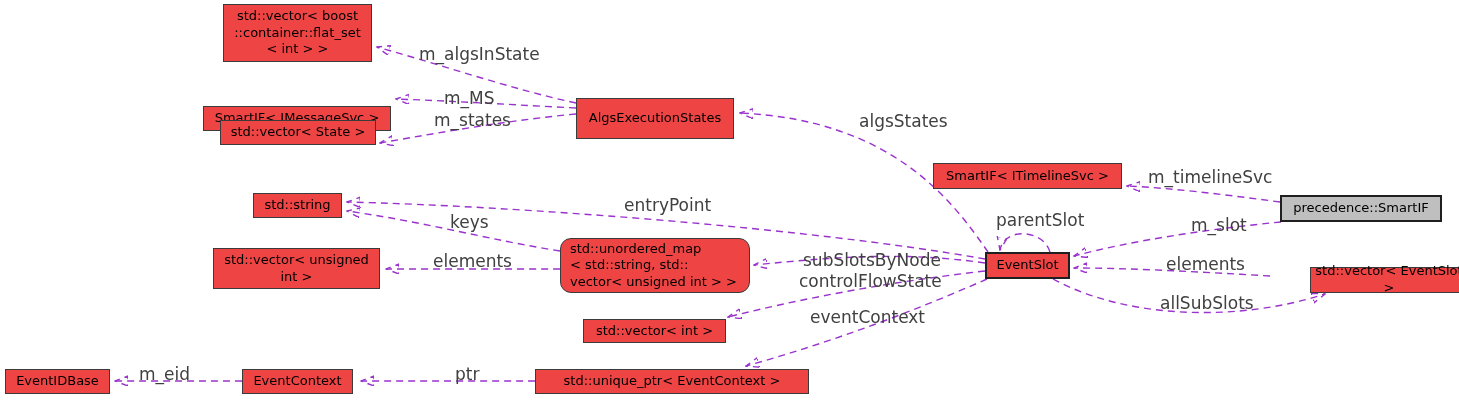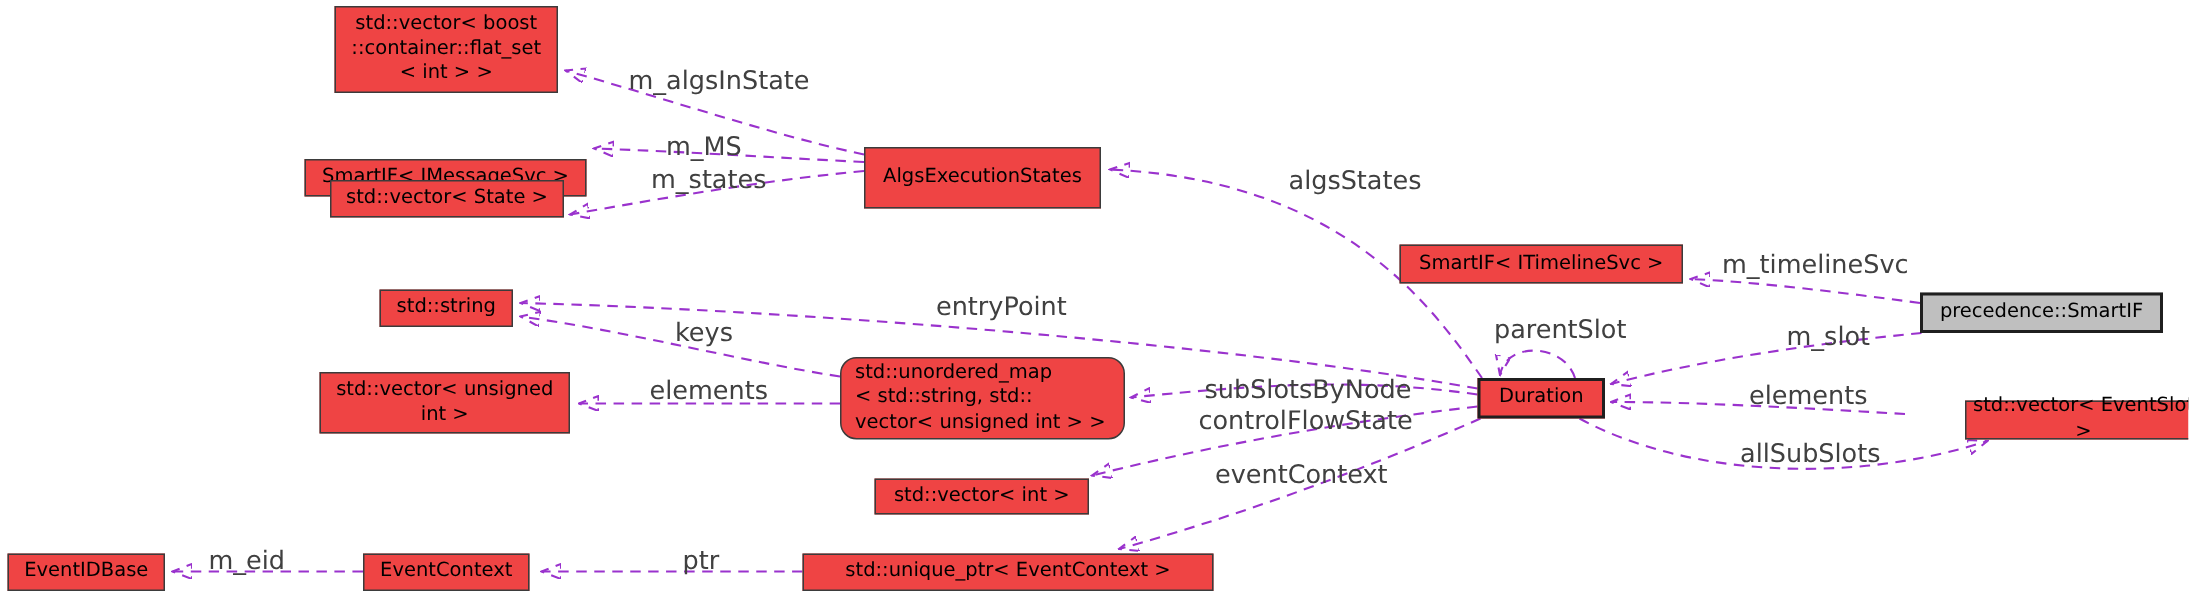--- a/index.html
+++ b/index.html
@@ -74,21 +74,21 @@
   <div class="node" style="left:220px;top:120px;width:156px;height:25px;">std::vector&lt; State &gt;</div>
   <div class="node" style="left:576px;top:98px;width:158px;height:41px;">AlgsExecutionStates</div>
   <div class="node" style="left:253px;top:193px;width:89px;height:25px;">std::string</div>
   <div class="node" style="left:213px;top:248px;width:167px;height:41px;">std::vector&lt; unsigned
 int &gt;</div>
   <div class="node left-align" style="left:560px;top:238px;width:190px;height:55px;">std::unordered_map
 &lt; std::string, std::
 vector&lt; unsigned int &gt; &gt;</div>
   <div class="node" style="left:583px;top:319px;width:143px;height:24px;">std::vector&lt; int &gt;</div>
   <div class="node" style="left:933px;top:163px;width:189px;height:26px;">SmartIF&lt; ITimelineSvc &gt;</div>
-  <div class="node thick" style="left:985px;top:252px;width:85px;height:27px;">Duration</div>
+  <div class="node thick" style="left:985px;top:252px;width:85px;height:27px;">EventSlot</div>
   <div class="node thick highlight" style="left:1280px;top:195px;width:162px;height:27px;">precedence::SmartIF</div>
   <div class="node" style="left:1310px;top:267px;width:158px;height:26px;">std::vector&lt; EventSlot &gt;</div>
   <div class="node" style="left:5px;top:369px;width:105px;height:25px;">EventIDBase</div>
   <div class="node" style="left:242px;top:369px;width:111px;height:25px;">EventContext</div>
   <div class="node" style="left:535px;top:369px;width:274px;height:25px;">std::unique_ptr&lt; EventContext &gt;</div>
 
   <span class="elabel" style="left:419px;top:44px;">m_algsInState</span>
   <span class="elabel" style="left:444px;top:88px;">m_MS</span>
   <span class="elabel" style="left:434px;top:110px;">m_states</span>
   <span class="elabel" style="left:820px;top:111px;margin-left:39px;">algsStates</span>

